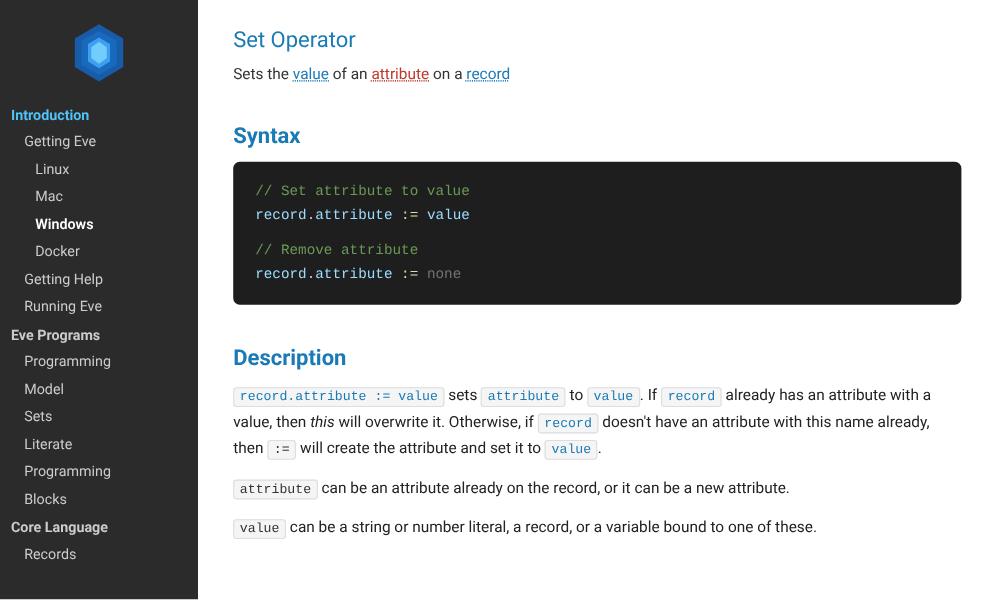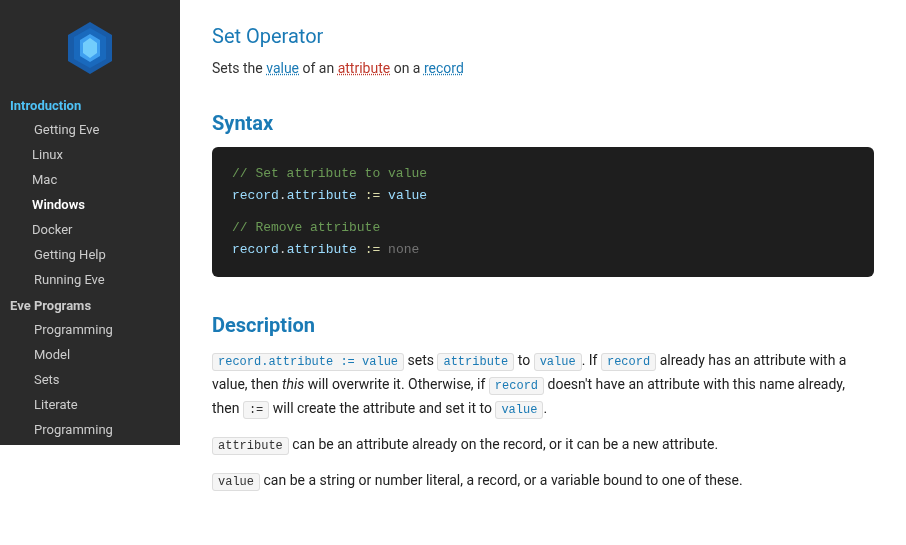--- a/index.html
+++ b/index.html
@@ -4,21 +4,21 @@
   <style>
     * { box-sizing: border-box; margin: 0; padding: 0; }
     body { font-family: -apple-system, BlinkMacSystemFont, 'Segoe UI', Roboto, sans-serif; font-size: 14px; display: flex; height: 545px; overflow: hidden; background: #fff; }
 
     
     #sidebar {
       width: 180px;
       min-width: 180px;
       background: #2b2b2b;
       color: #ccc;
-      height: 445px;
+      height: 545px;
       overflow-y: auto;
       display: flex;
       flex-direction: column;
     }
     #sidebar-logo {
       display: flex;
       justify-content: center;
       align-items: center;
       padding: 18px 0 14px;
     }
@@ -30,21 +30,21 @@
     }
     .sidebar-section-label.active-section {
       color: #4fc3f7;
     }
     .sidebar-item {
       padding: 5px 10px 5px 14px;
       font-size: 13px;
       color: #ccc;
       cursor: pointer;
     }
-    .sidebar-item.indent1 { padding-left: 10px; margin-left: 24px; }
+    .sidebar-item.indent1 { padding-left: 22px; }
     .sidebar-item.indent2 { padding-left: 32px; }
     .sidebar-item.active { color: #fff; font-weight: 600; }
 
     
     #main {
       flex: 1;
       padding: 24px 32px;
       overflow-y: auto;
       background: #fff;
     }

